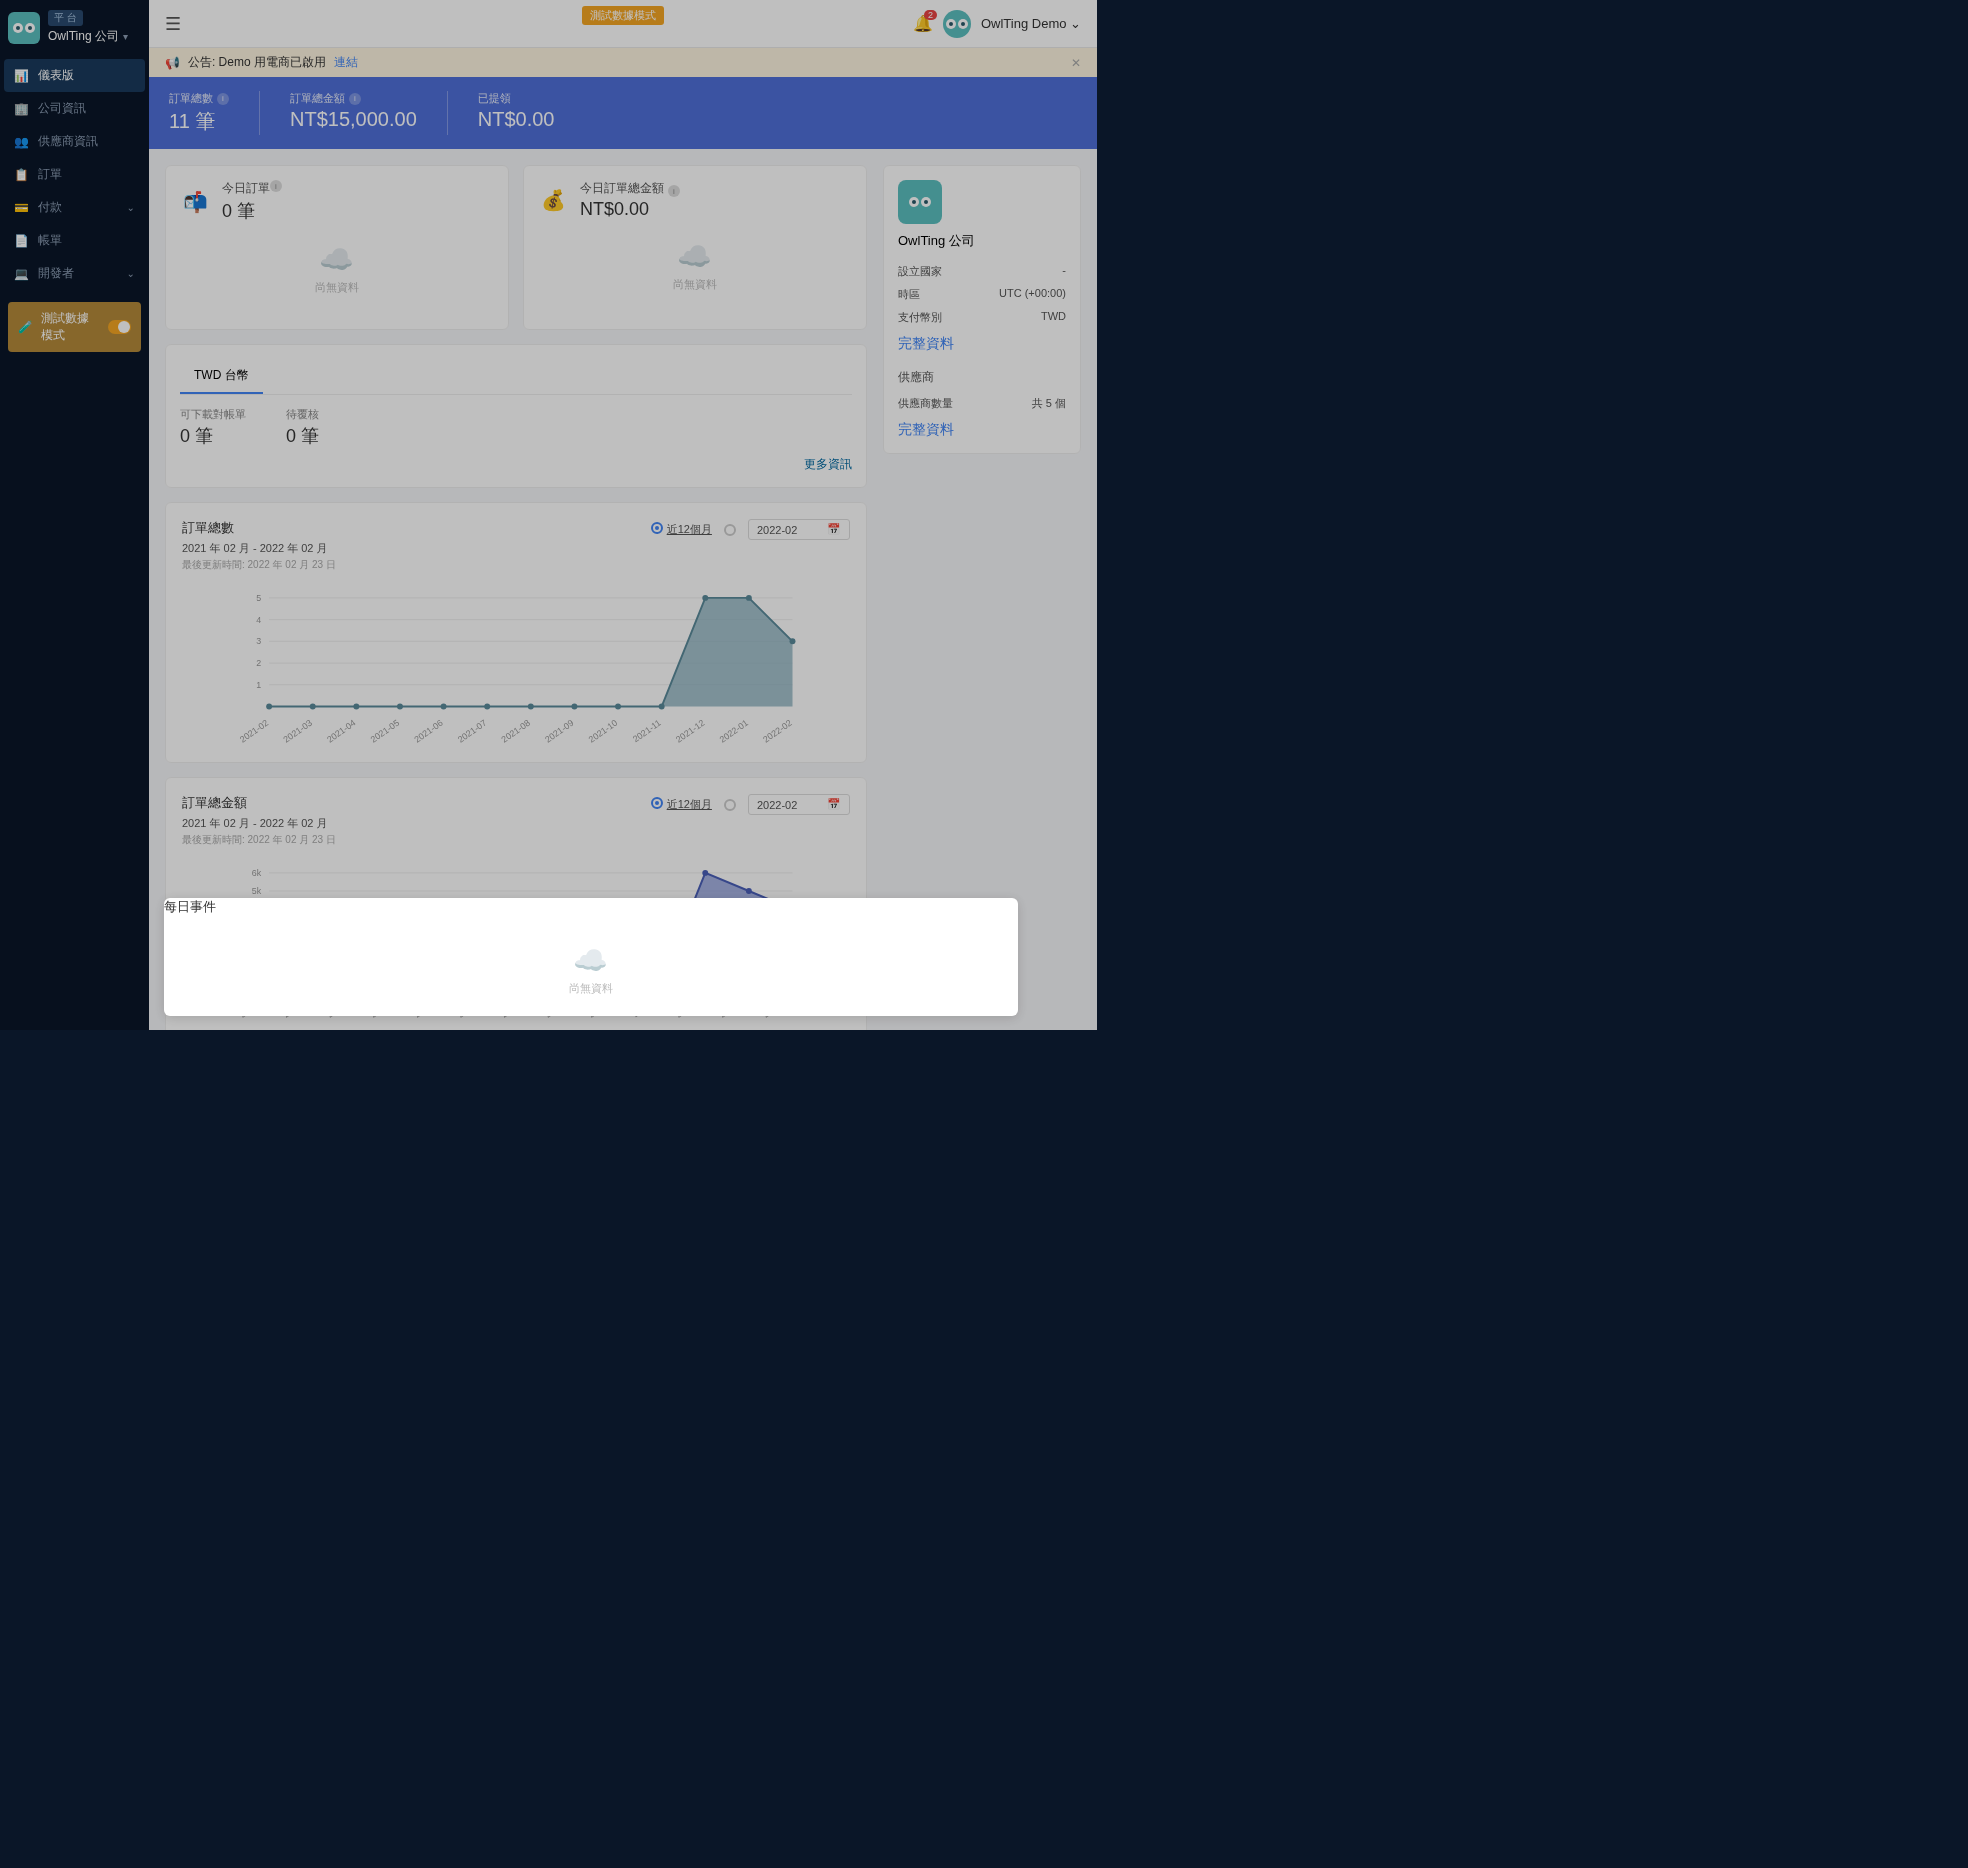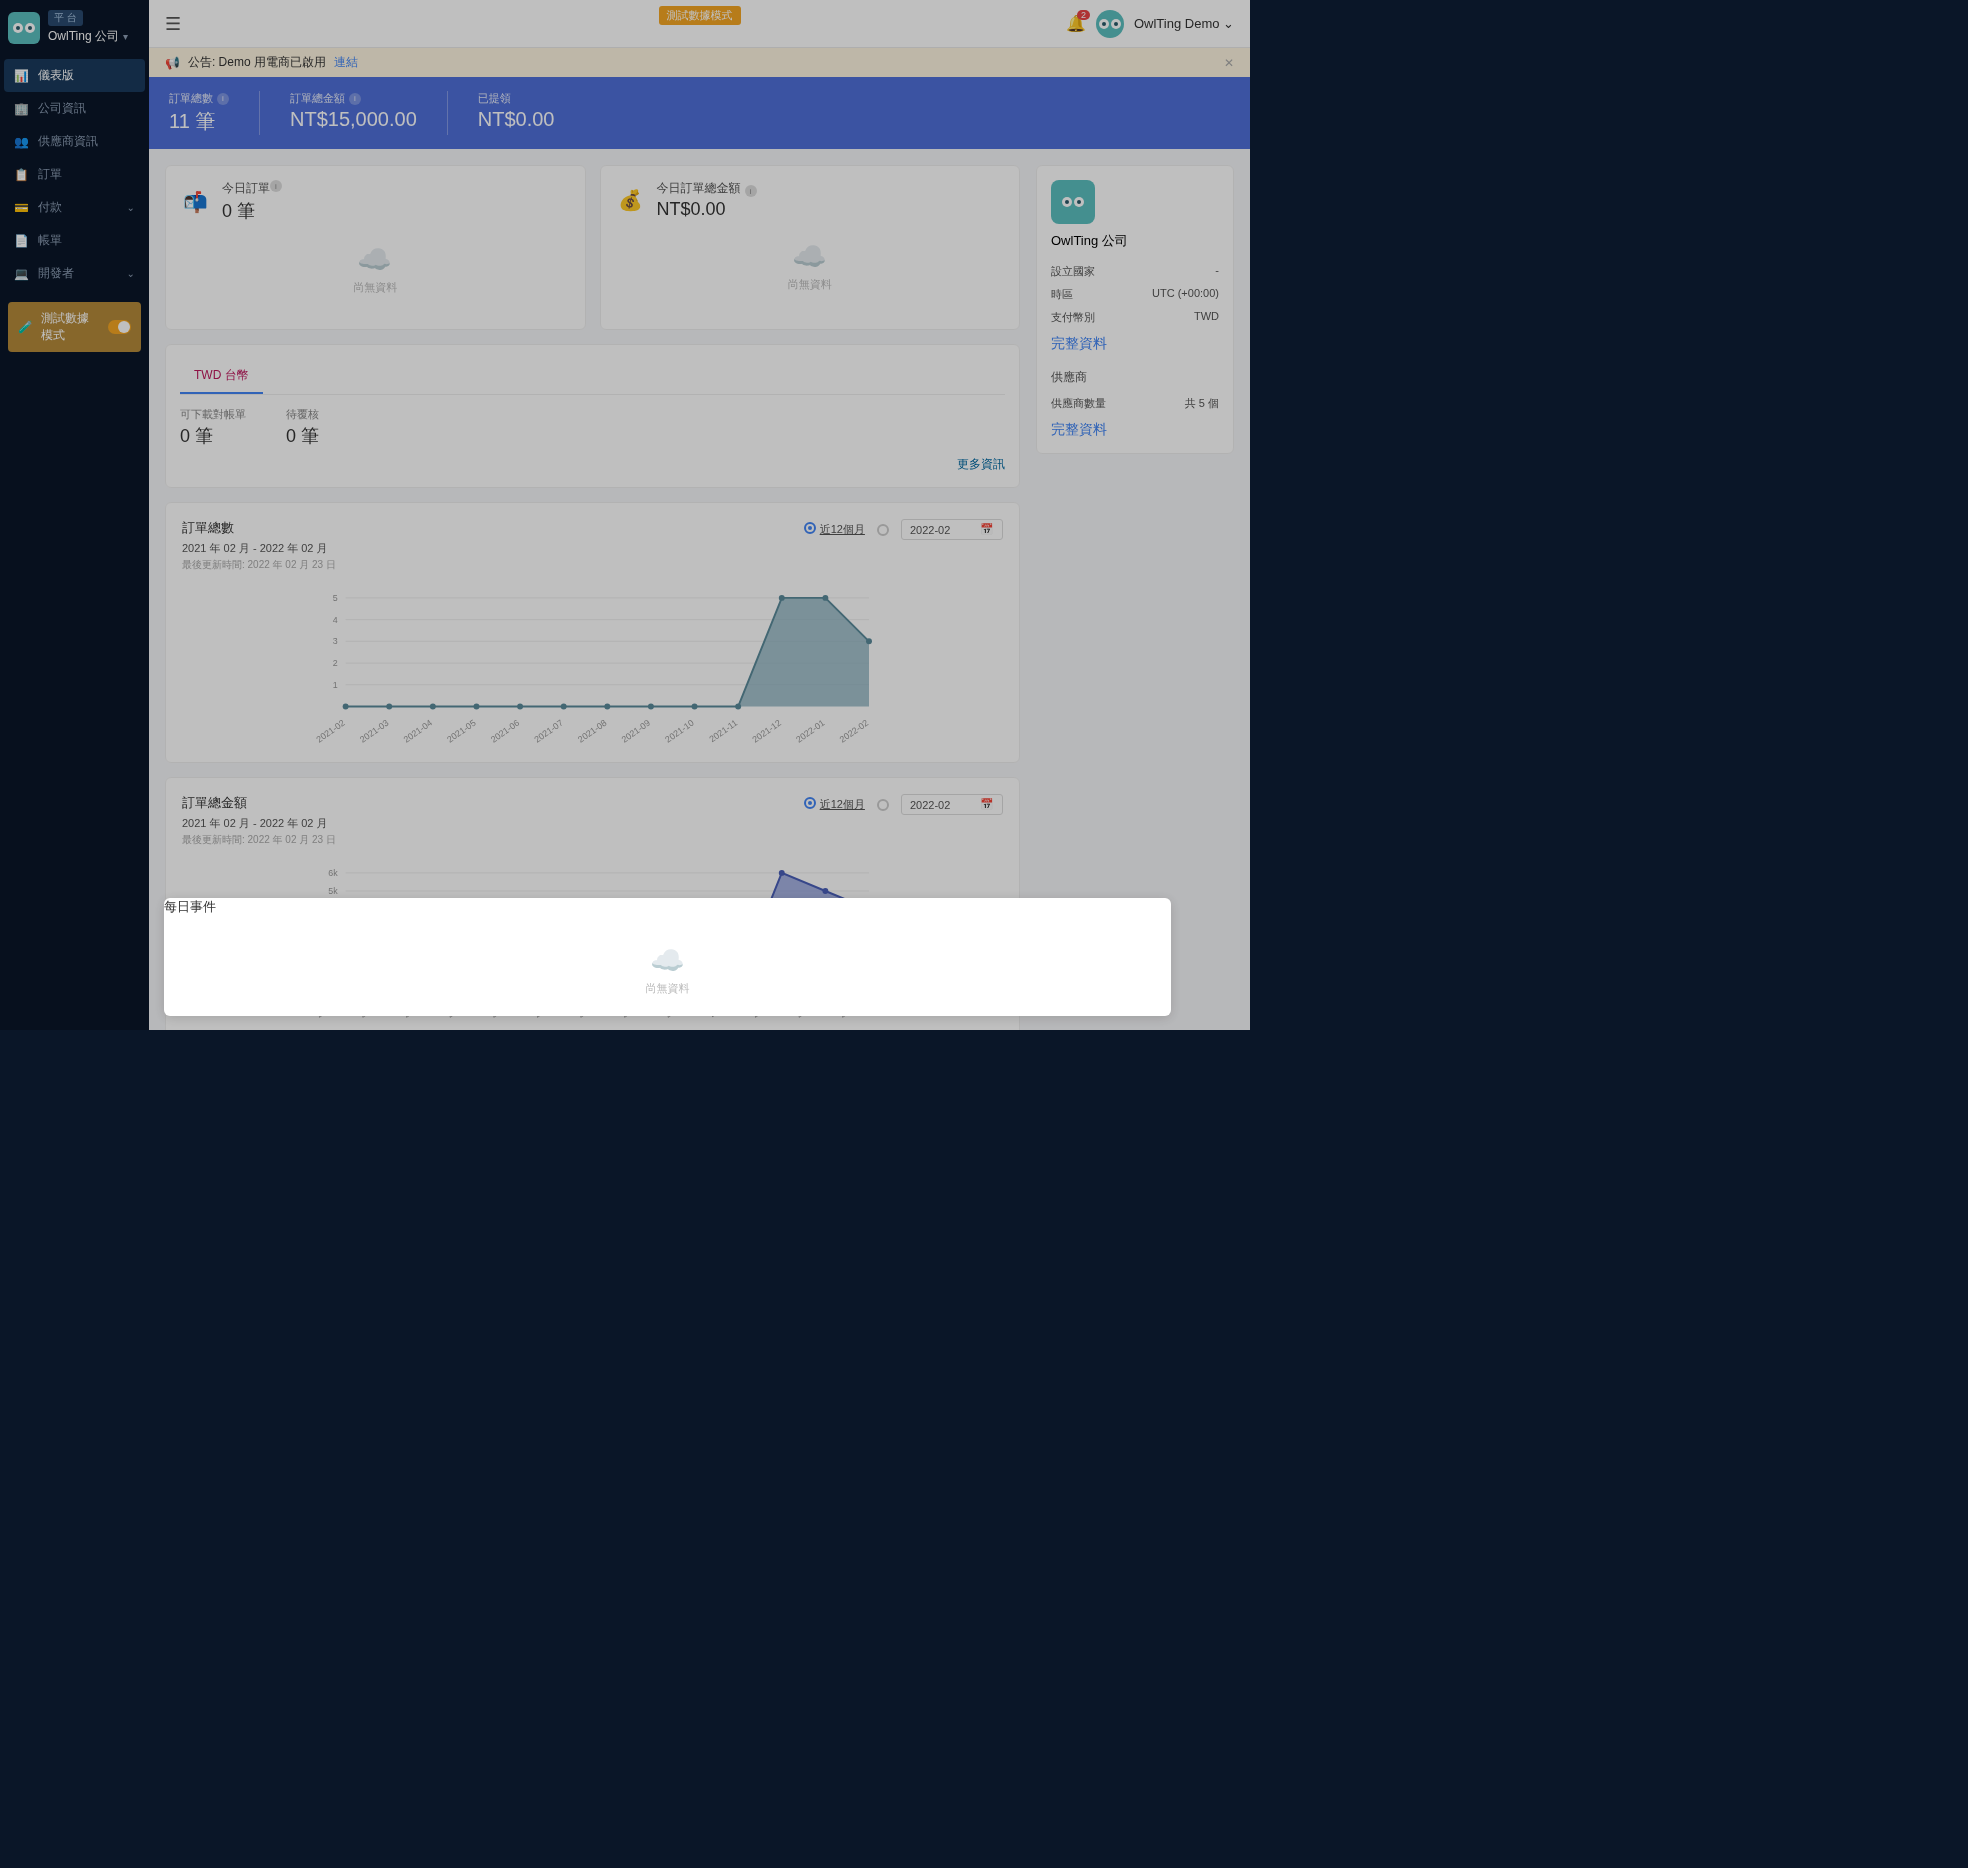--- a/index.html
+++ b/index.html
@@ -1,18 +1,18 @@
 <!DOCTYPE html>
 <html><head>
 <meta charset="utf-8">
 <style>
 * { margin: 0; padding: 0; box-sizing: border-box; }
 body { font-family: -apple-system, BlinkMacSystemFont, "Segoe UI", sans-serif; background: #0a1628; overflow-x: hidden; }
 
-.app { display: flex; width: 1250px; height: 1030px; position: relative; background: #0a1628; }
+.app { display: flex; width: 1097px; height: 1030px; position: relative; background: #0a1628; }
 .dim-overlay { position: absolute; inset: 0; background: rgba(0,0,0,0.25); pointer-events: none; z-index: 50; }
 
 
 .sidebar { width: 149px; background: #0a1628; color: #8b9cb3; display: flex; flex-direction: column; font-size: 12px; }
 .sidebar-header { padding: 10px 8px; display: flex; align-items: center; gap: 8px; }
 .sidebar-logo { width: 32px; height: 32px; background: #5bbfbf; border-radius: 6px; display: flex; align-items: center; justify-content: center; }
 .sidebar-org { display: flex; flex-direction: column; gap: 2px; }
 .sidebar-org-tag { background: #2a4a6f; color: #a8c4e0; padding: 1px 6px; border-radius: 3px; font-size: 10px; width: fit-content; }
 .sidebar-org-name { color: #fff; font-size: 12px; }
 .sidebar-org-chevron { color: #8b9cb3; font-size: 10px; margin-left: 4px; }
@@ -54,21 +54,21 @@
 .card-row { display: flex; gap: 14px; }
 .card { background: #fff; border-radius: 6px; padding: 14px; flex: 1; border: 1px solid #eee; }
 .card-header { display: flex; align-items: center; gap: 10px; font-size: 12px; color: #555; }
 .card-icon { width: 32px; height: 24px; display: inline-flex; align-items: center; justify-content: center; font-size: 20px; }
 .card-value { font-size: 18px; color: #333; margin-top: 2px; margin-left: 42px; }
 .card-value.inline { margin-left: 0; }
 .empty-state { text-align: center; padding: 20px 0; color: #bbb; font-size: 11px; }
 .empty-icon { font-size: 28px; color: #ccc; margin-bottom: 4px; }
 
 .tabs { display: flex; border-bottom: 1px solid #eee; margin-bottom: 12px; }
-.tab { padding: 8px 14px; font-size: 12px; color: #be185d; border-bottom: 2px solid #4285f4; cursor: pointer; }
+.tab { padding: 8px 14px; font-size: 12px; color: #000000; border-bottom: 2px solid #4285f4; cursor: pointer; }
 .stat-pair { display: flex; gap: 40px; }
 .stat-item .label { font-size: 11px; color: #888; }
 .stat-item .value { font-size: 18px; color: #333; margin-top: 2px; }
 .card-link { text-align: right; color: #0369a1; font-size: 12px; margin-top: 8px; cursor: pointer; }
 
 .chart-card { background: #fff; border-radius: 6px; padding: 16px; border: 1px solid #eee; }
 .chart-title { font-size: 13px; color: #333; font-weight: 500; }
 .chart-subtitle { font-size: 11px; color: #555; margin-top: 4px; }
 .chart-meta { font-size: 10px; color: #aaa; margin-top: 2px; }
 .chart-controls { float: right; display: flex; align-items: center; gap: 12px; font-size: 11px; color: #555; }

